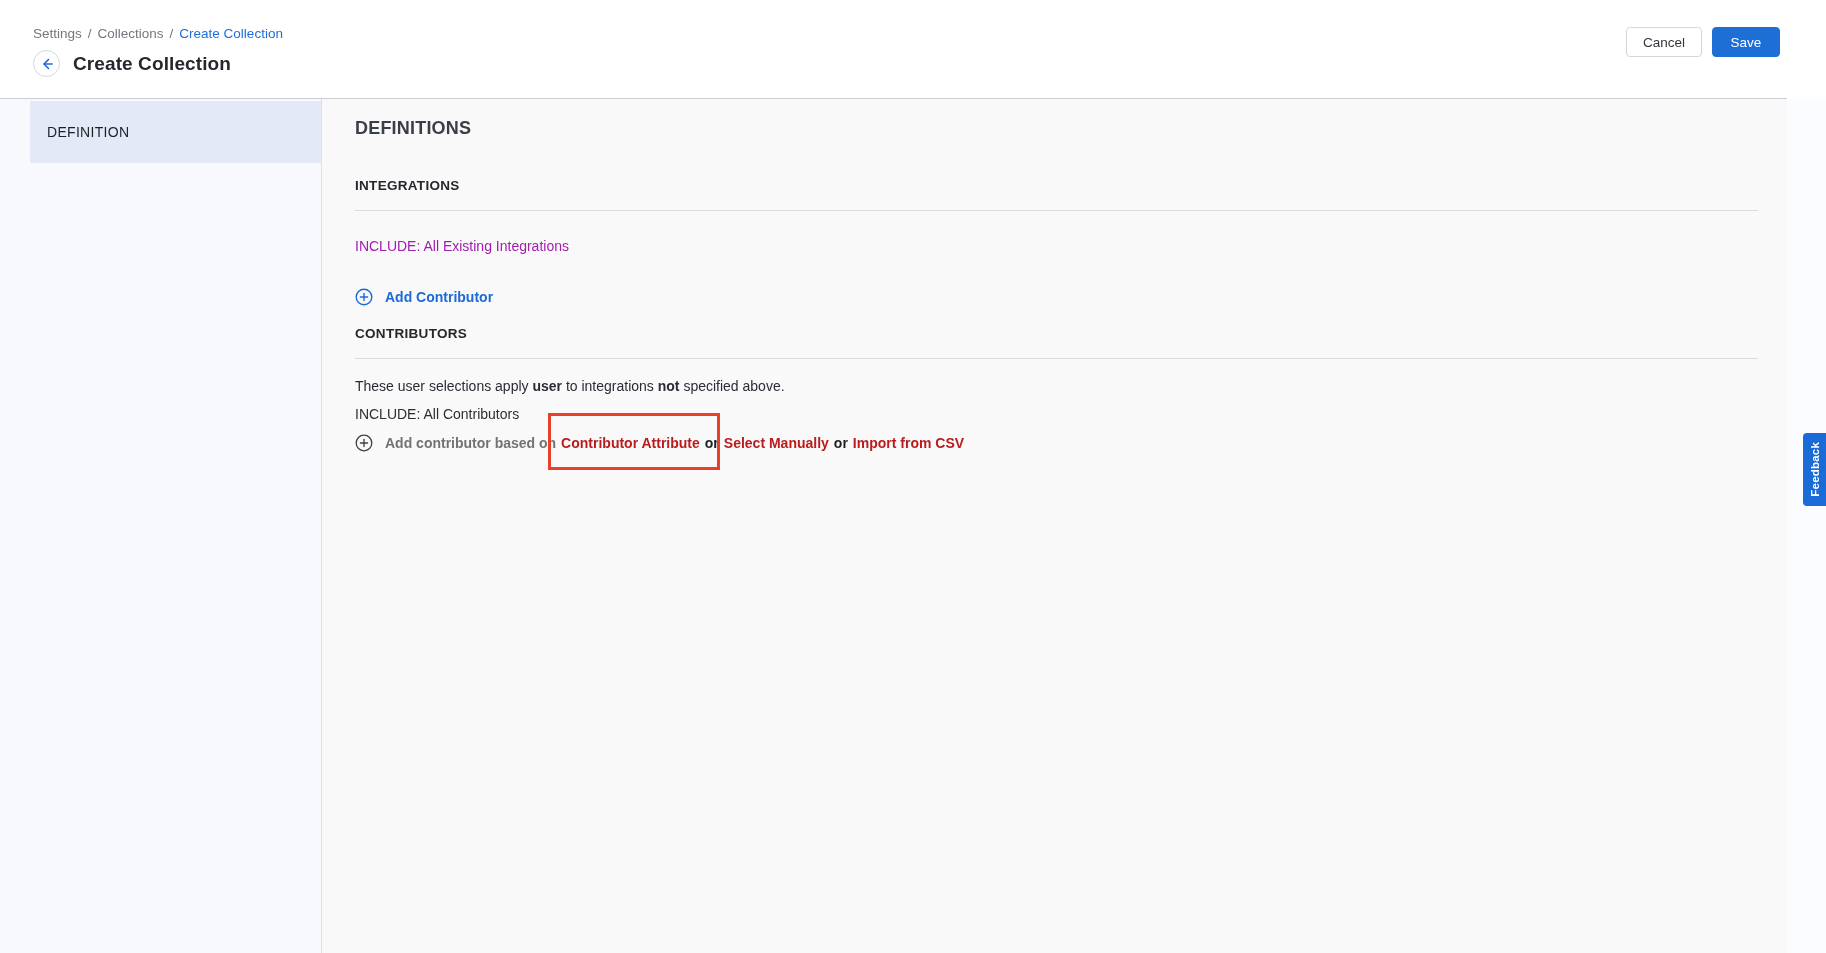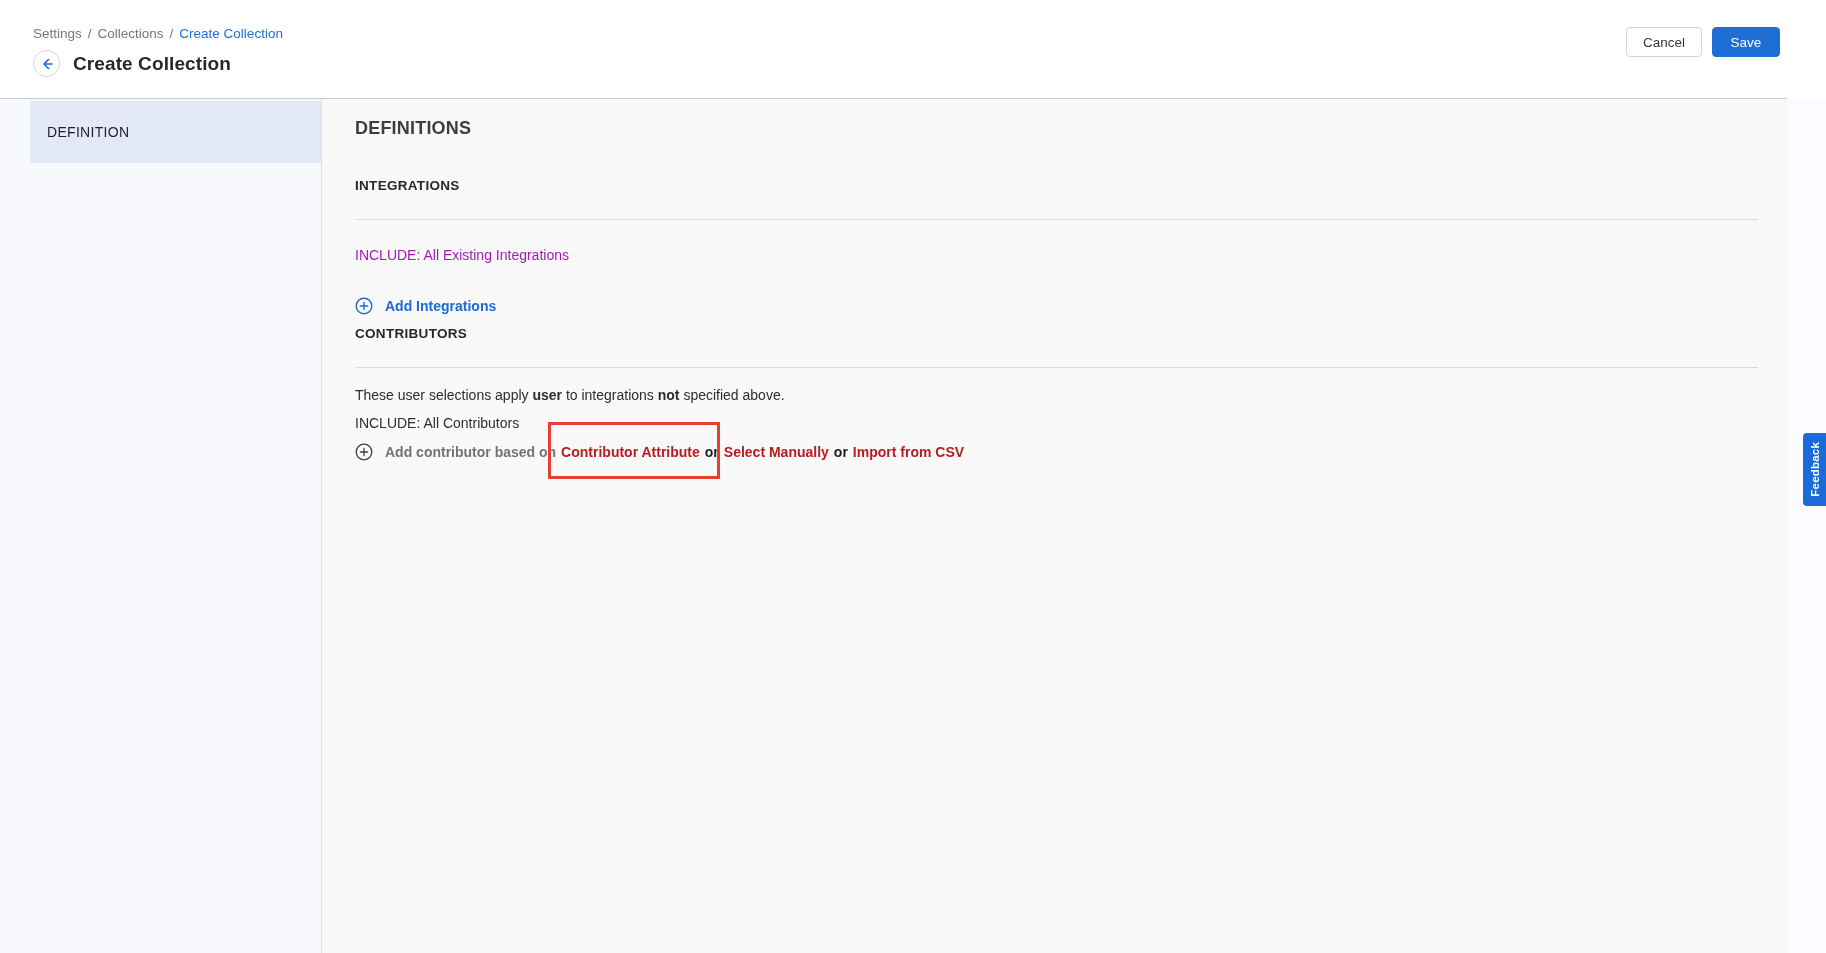--- a/index.html
+++ b/index.html
@@ -65,24 +65,24 @@
   .main {
     position:absolute; left:322px; top:99px; width:1465px; height:854px;
     background:#f9f9fa; padding:0 29px 0 33px;
   }
   .main-heading {
     margin-top:19px; font-size:18px; font-weight:700; color:#3a3e45;
     line-height:20px; letter-spacing:0.2px;
   }
   .section-header {
     font-size:13.5px; font-weight:700; color:#25272c; letter-spacing:0.3px;
-    line-height:14px; padding-bottom:26px; border-bottom:1px solid #d8dadf;
+    line-height:14px; padding-bottom:17px; border-bottom:1px solid #d8dadf;
   }
   .sh-integrations { margin-top:41px; }
-  .sh-contributors { margin-top:12px; }
+  .sh-contributors { margin-top:21px; }
   .include-line { margin-top:27px; font-size:14px; color:#a21caf; line-height:17px; }
   .add-integration {
     margin-top:33px; display:flex; align-items:center; gap:12px;
     color:#1b6ad6; font-size:14px; font-weight:700; cursor:pointer; width:max-content;
   }
   .note-line { margin-top:19px; font-size:14px; color:#2a2d33; line-height:17px; }
   .note-line b { font-weight:700; }
   .include-line2 { margin-top:11px; font-size:14px; color:#2b2e33; line-height:17px; }
   .add-row {
     margin-top:11px; display:flex; align-items:center; gap:5px;
@@ -146,21 +146,21 @@
   <div class="section-header sh-integrations">INTEGRATIONS</div>
 
   <div class="include-line">INCLUDE: All Existing Integrations</div>
 
   <div class="add-integration">
     <svg class="icon-svg" width="18" height="18" viewBox="0 0 18 18">
       <circle cx="9" cy="9" r="7.8" fill="none" stroke="#1b6ad6" stroke-width="1.4"></circle>
       <line x1="9" y1="5.4" x2="9" y2="12.6" stroke="#1b6ad6" stroke-width="1.4" stroke-linecap="round"></line>
       <line x1="5.4" y1="9" x2="12.6" y2="9" stroke="#1b6ad6" stroke-width="1.4" stroke-linecap="round"></line>
     </svg>
-    <span>Add Integrations</span>
+    <span>Add Contributor</span>
   </div>
 
   <div class="section-header sh-contributors">CONTRIBUTORS</div>
 
   <div class="note-line"><span>These user selections apply </span><b>user</b><span> to integrations </span><b>not</b><span> specified above.</span></div>
 
   <div class="include-line2">INCLUDE: All Contributors</div>
 
   <div class="add-row">
     <svg class="icon-svg" width="18" height="18" viewBox="0 0 18 18">

